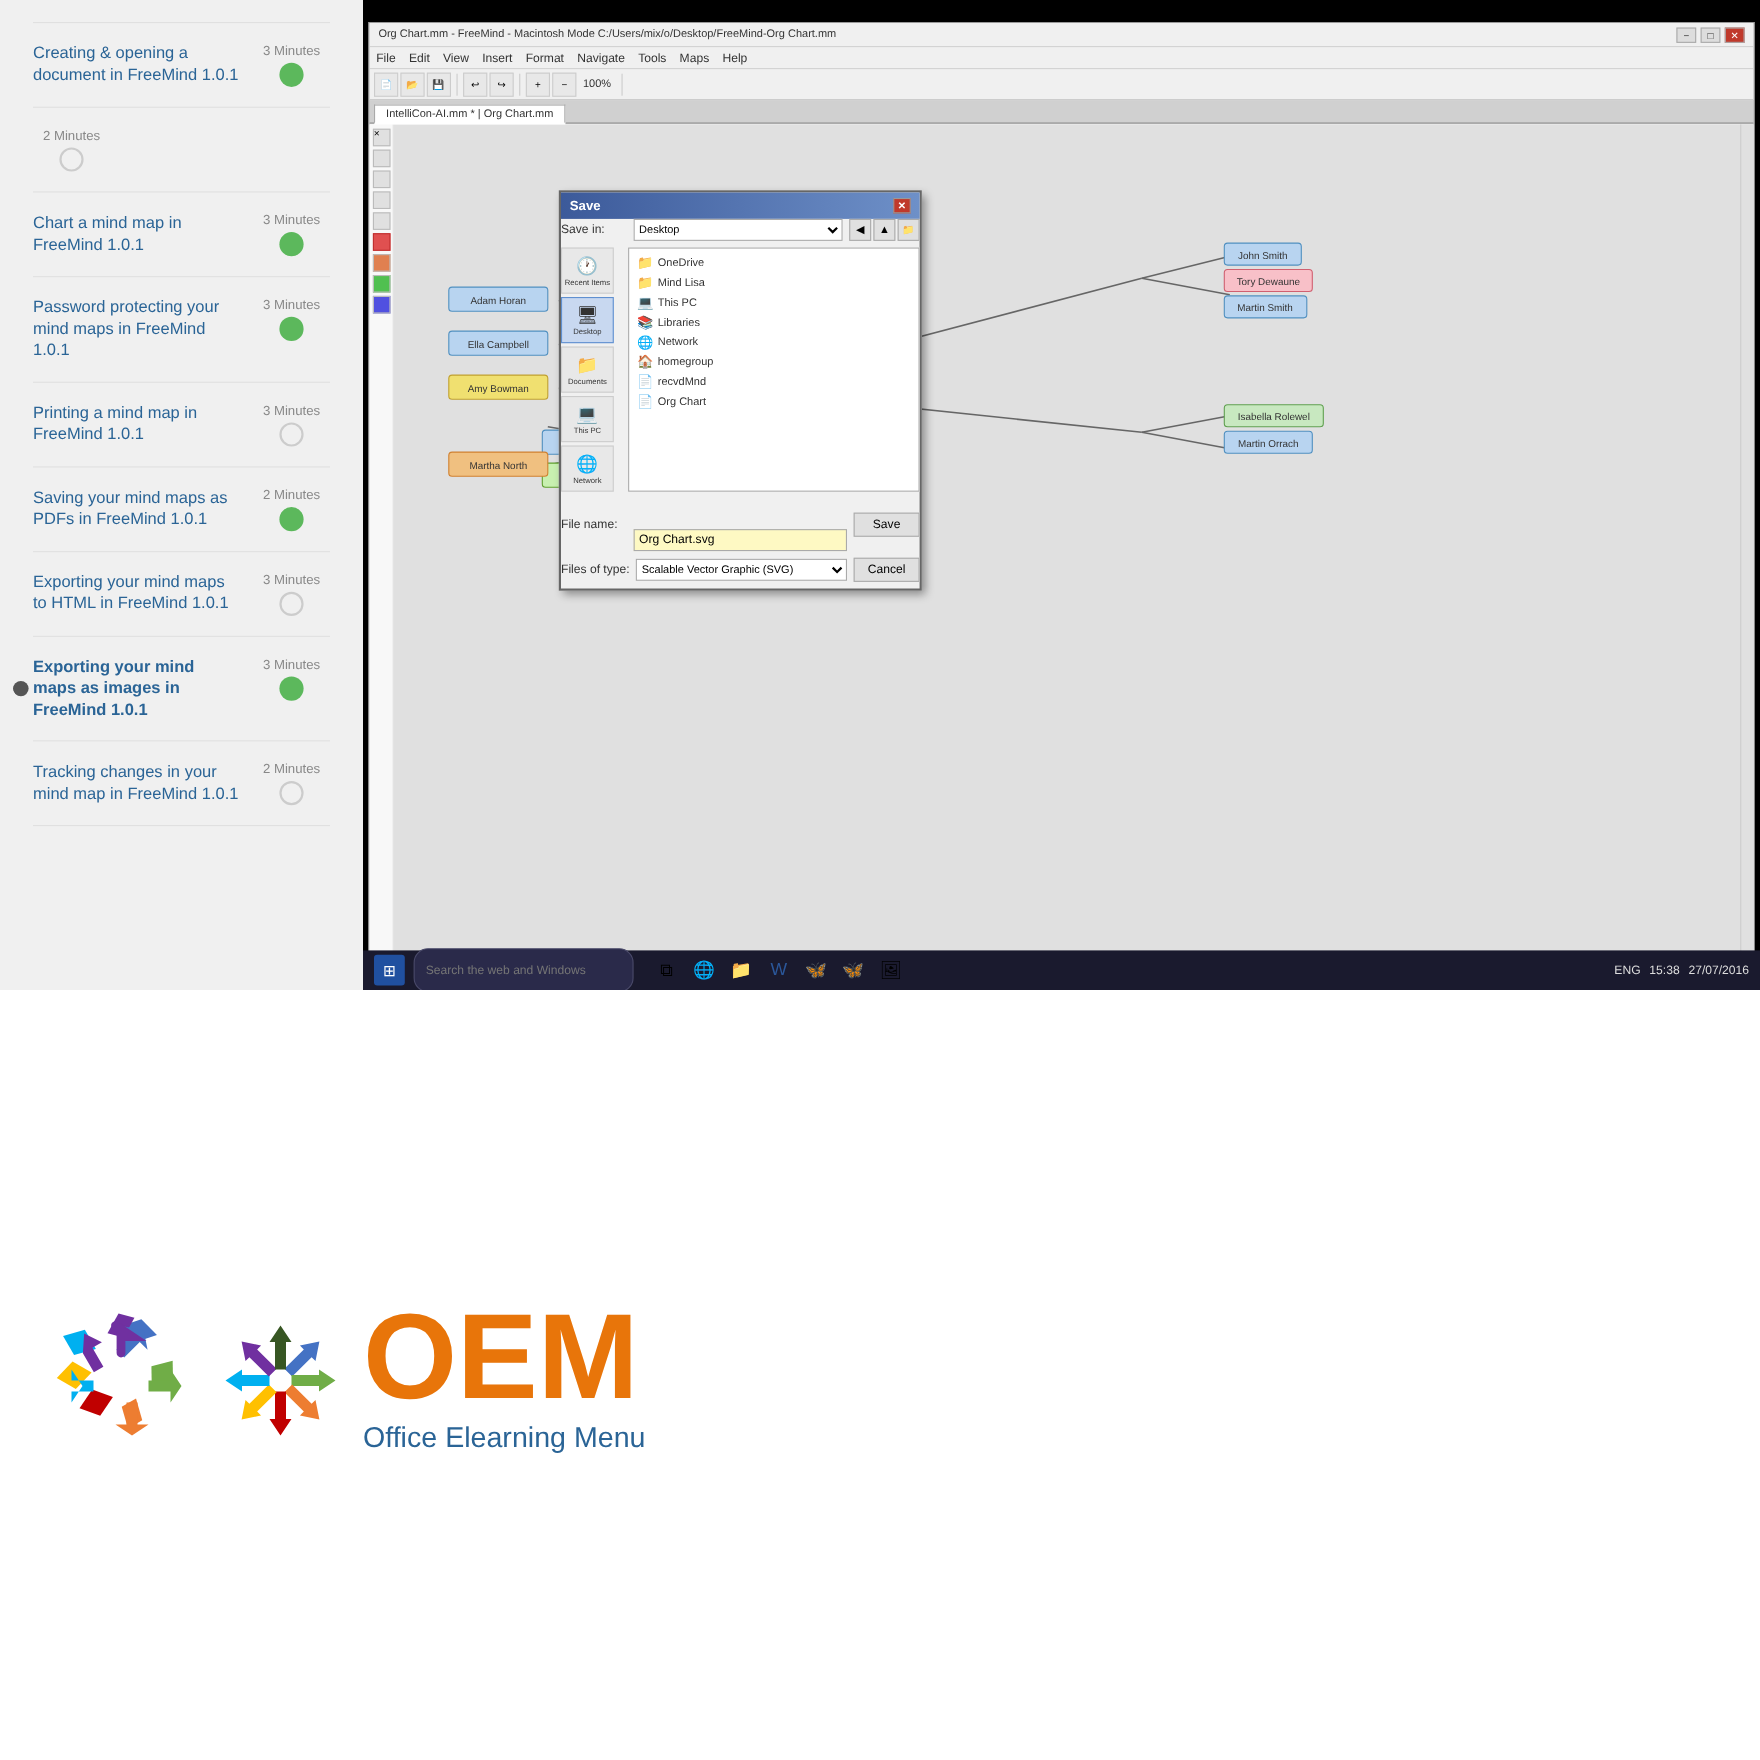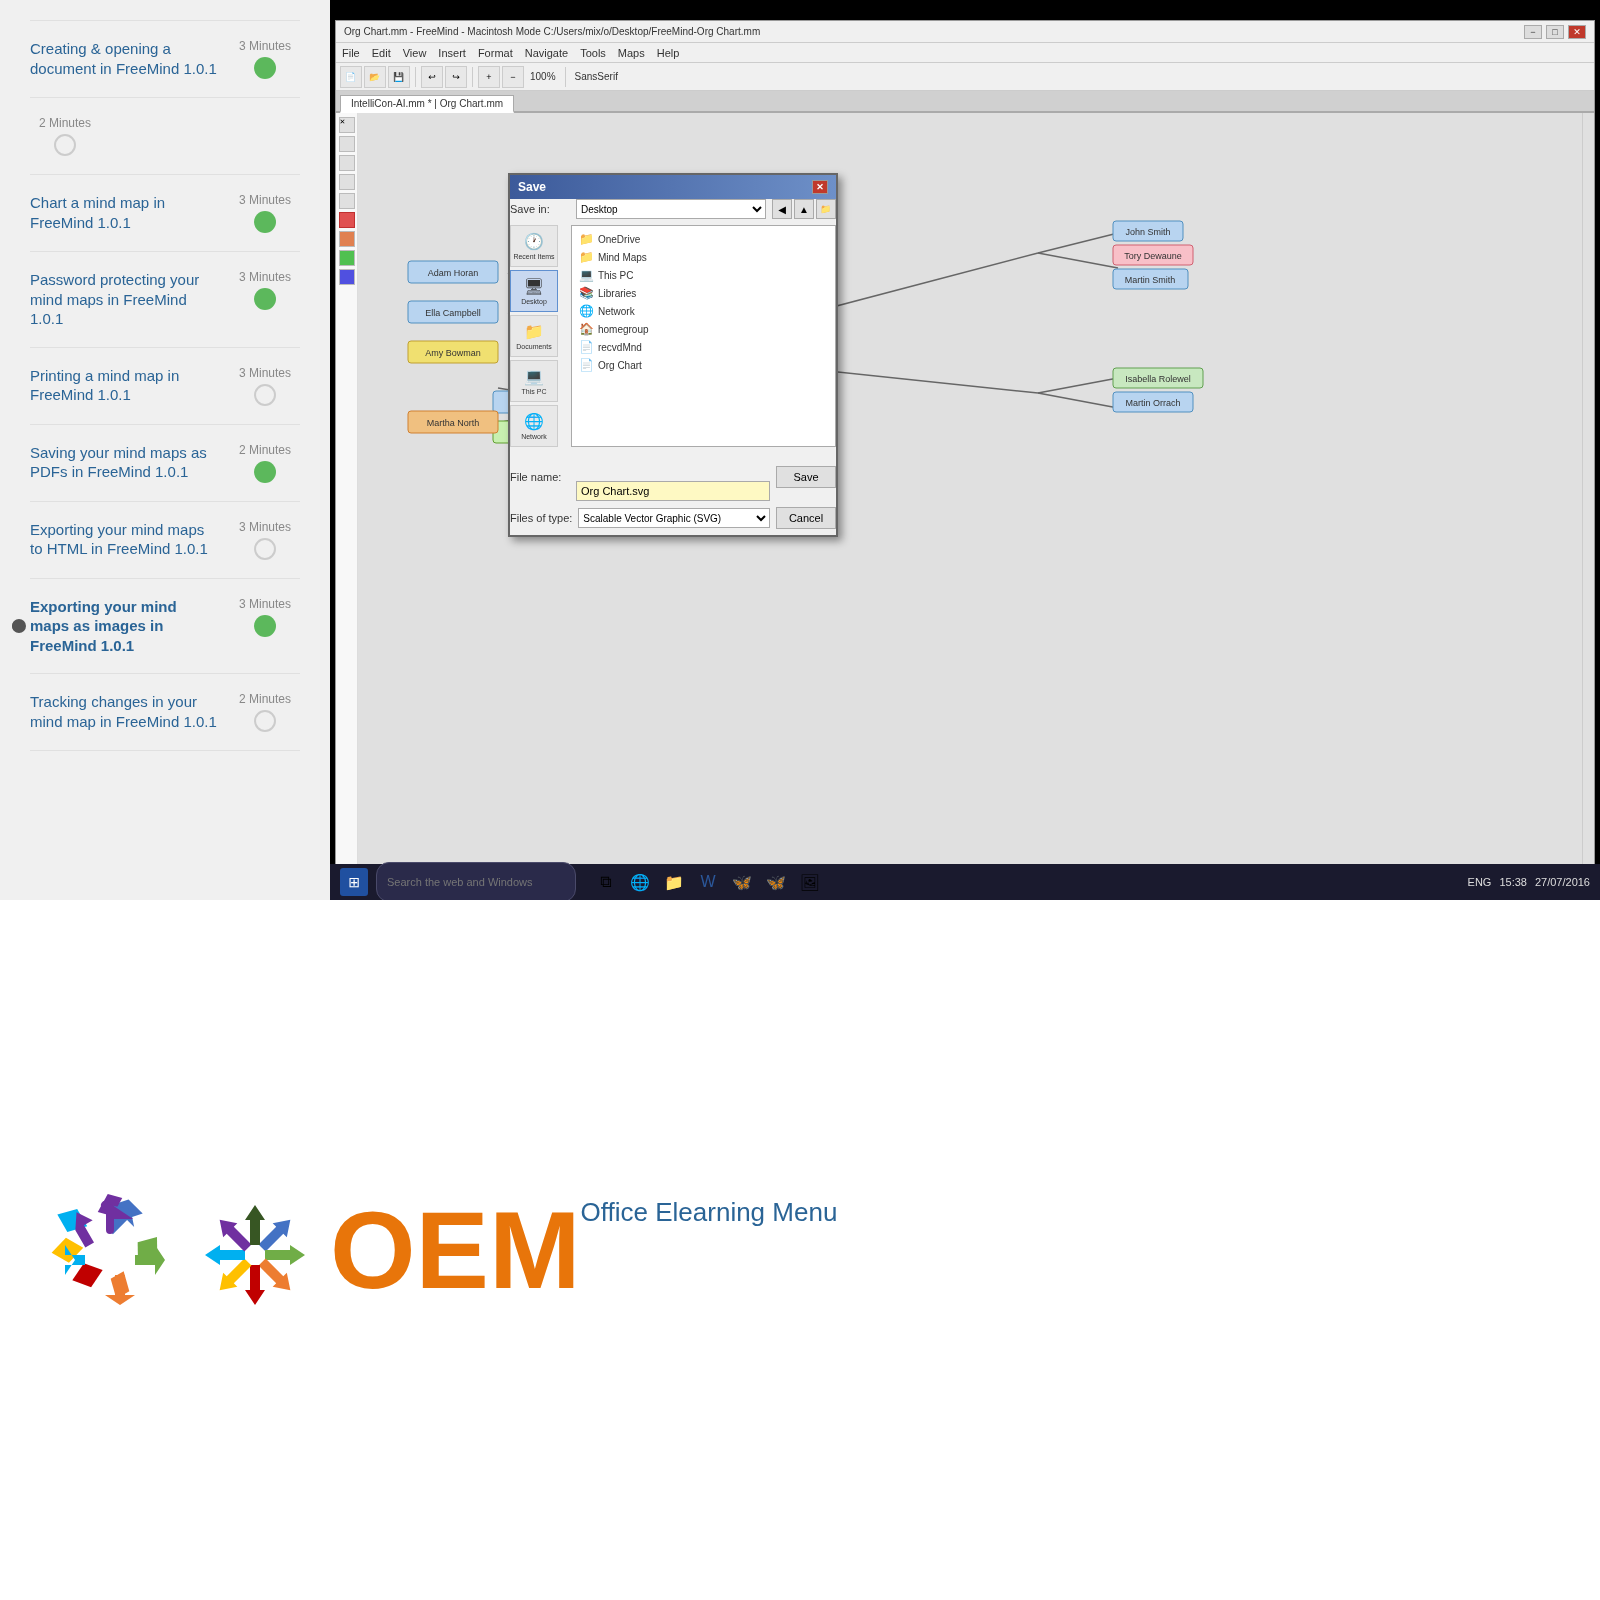--- a/index.html
+++ b/index.html
@@ -480,20 +480,21 @@
     }
 
     .logo-icon {
       width: 120px;
       height: 120px;
       position: relative;
     }
 
     .logo-text-group {
       display: flex;
+      flex-direction: column;
     }
 
     .oem-text {
       font-size: 110px;
       font-weight: 900;
       color: #e8750a;
       line-height: 1;
       font-family: Arial Black, sans-serif;
     }
 
@@ -666,21 +667,20 @@
           <div class="toolbar-btn">📂</div>
           <div class="toolbar-btn">💾</div>
           <div class="toolbar-separator"></div>
           <div class="toolbar-btn">↩</div>
           <div class="toolbar-btn">↪</div>
           <div class="toolbar-separator"></div>
           <div class="toolbar-btn">+</div>
           <div class="toolbar-btn">−</div>
           <div style="font-size:10px; color:#333; padding:0 4px;">100%</div>
           <div class="toolbar-separator"></div>
-          <div style="font-size:10px; color:#333; padding:0 4px; flex:1;">SansSerif</div>
         </div>
 
         <div class="tab-bar">
           <div class="tab active">
             <span>IntelliCon-AI.mm * | Org Chart.mm</span>
           </div>
         </div>
 
         <div class="window-body">
 
@@ -797,21 +797,21 @@
                     </div>
                   </div>
 
                   <div class="dialog-file-list">
                     <div class="file-item">
                       <span class="file-icon">📁</span>
                       <span>OneDrive</span>
                     </div>
                     <div class="file-item">
                       <span class="file-icon">📁</span>
-                      <span>Mind Maps</span>
+                      <span>Mind Lisa</span>
                     </div>
                     <div class="file-item">
                       <span class="file-icon">💻</span>
                       <span>This PC</span>
                     </div>
                     <div class="file-item">
                       <span class="file-icon">📚</span>
                       <span>Libraries</span>
                     </div>
                     <div class="file-item">

